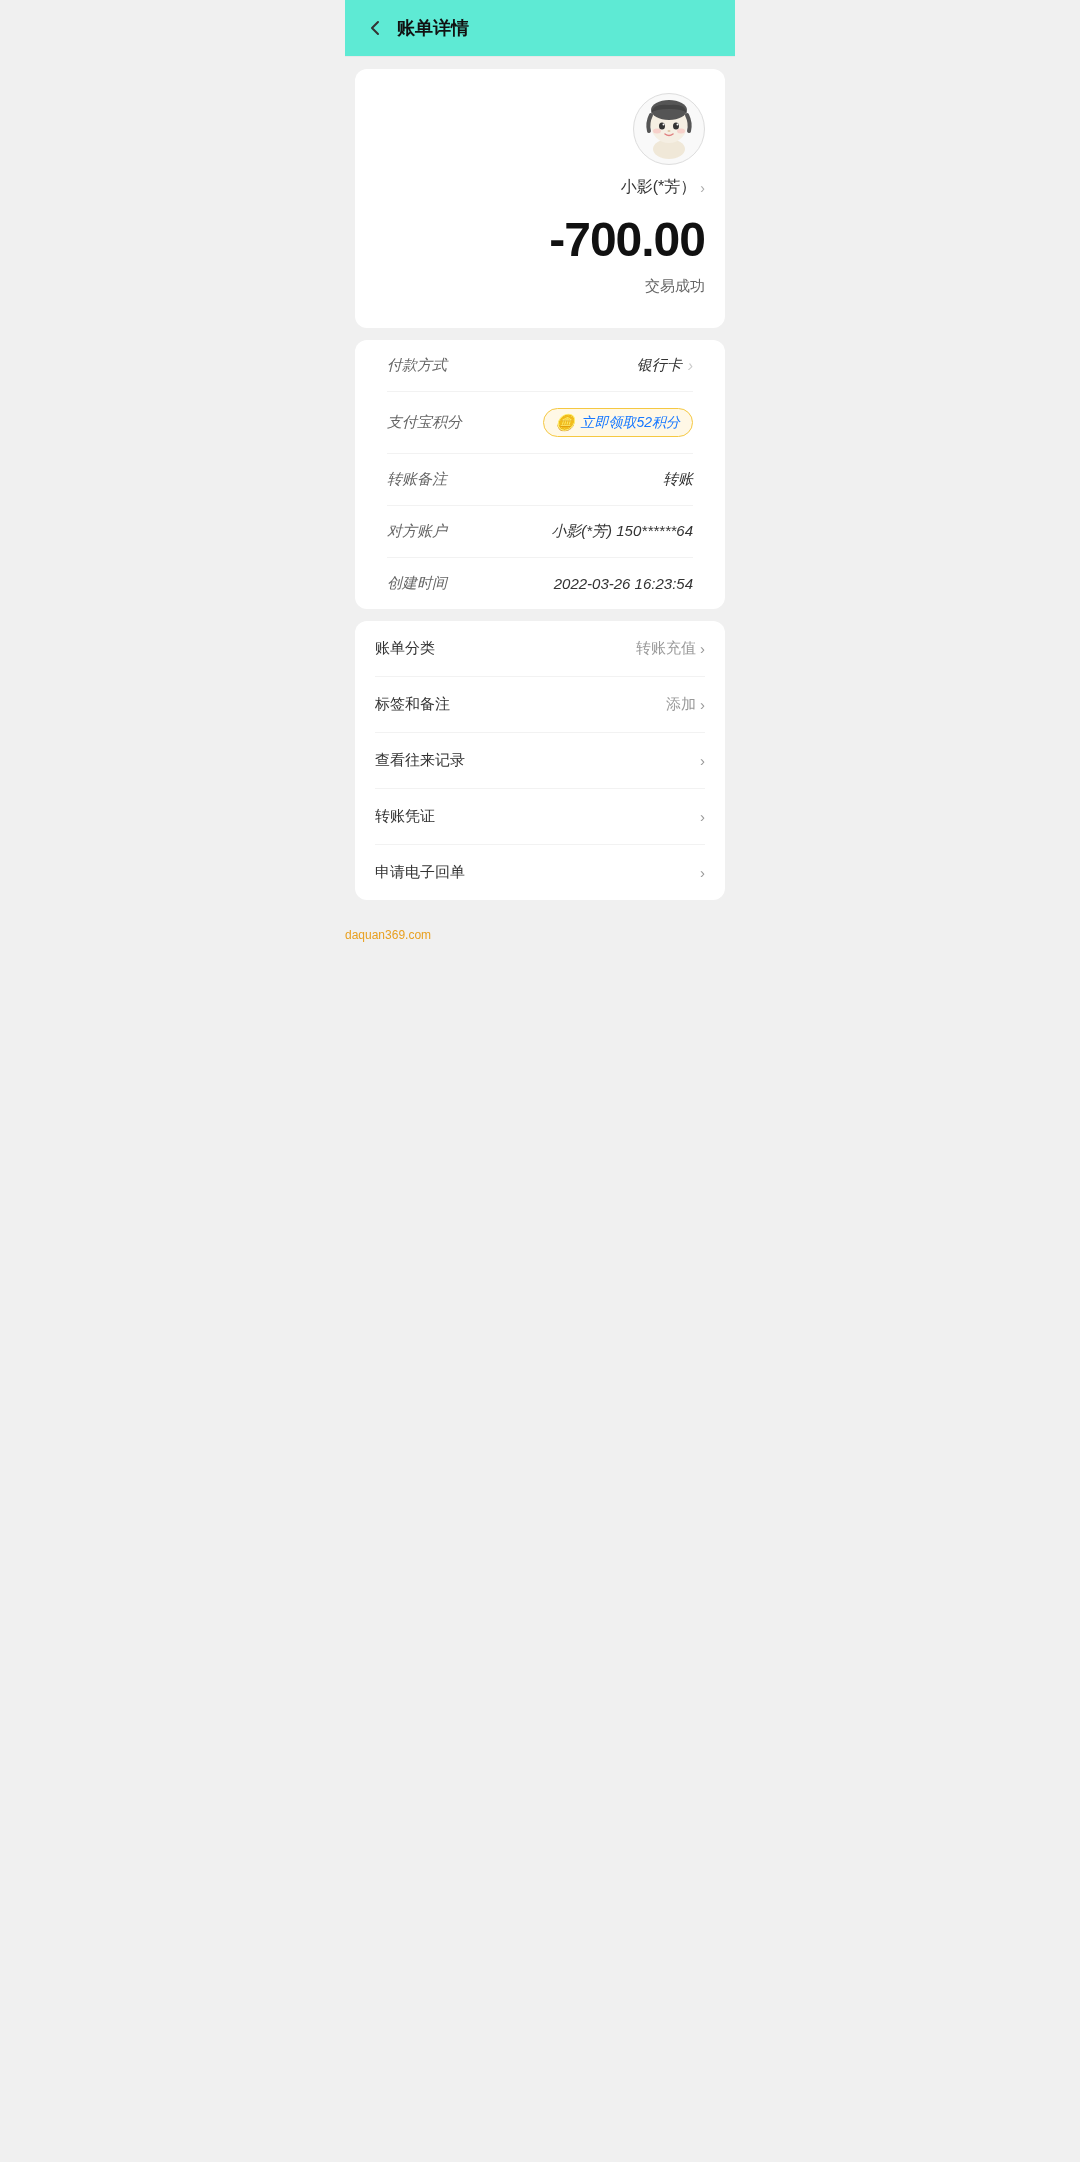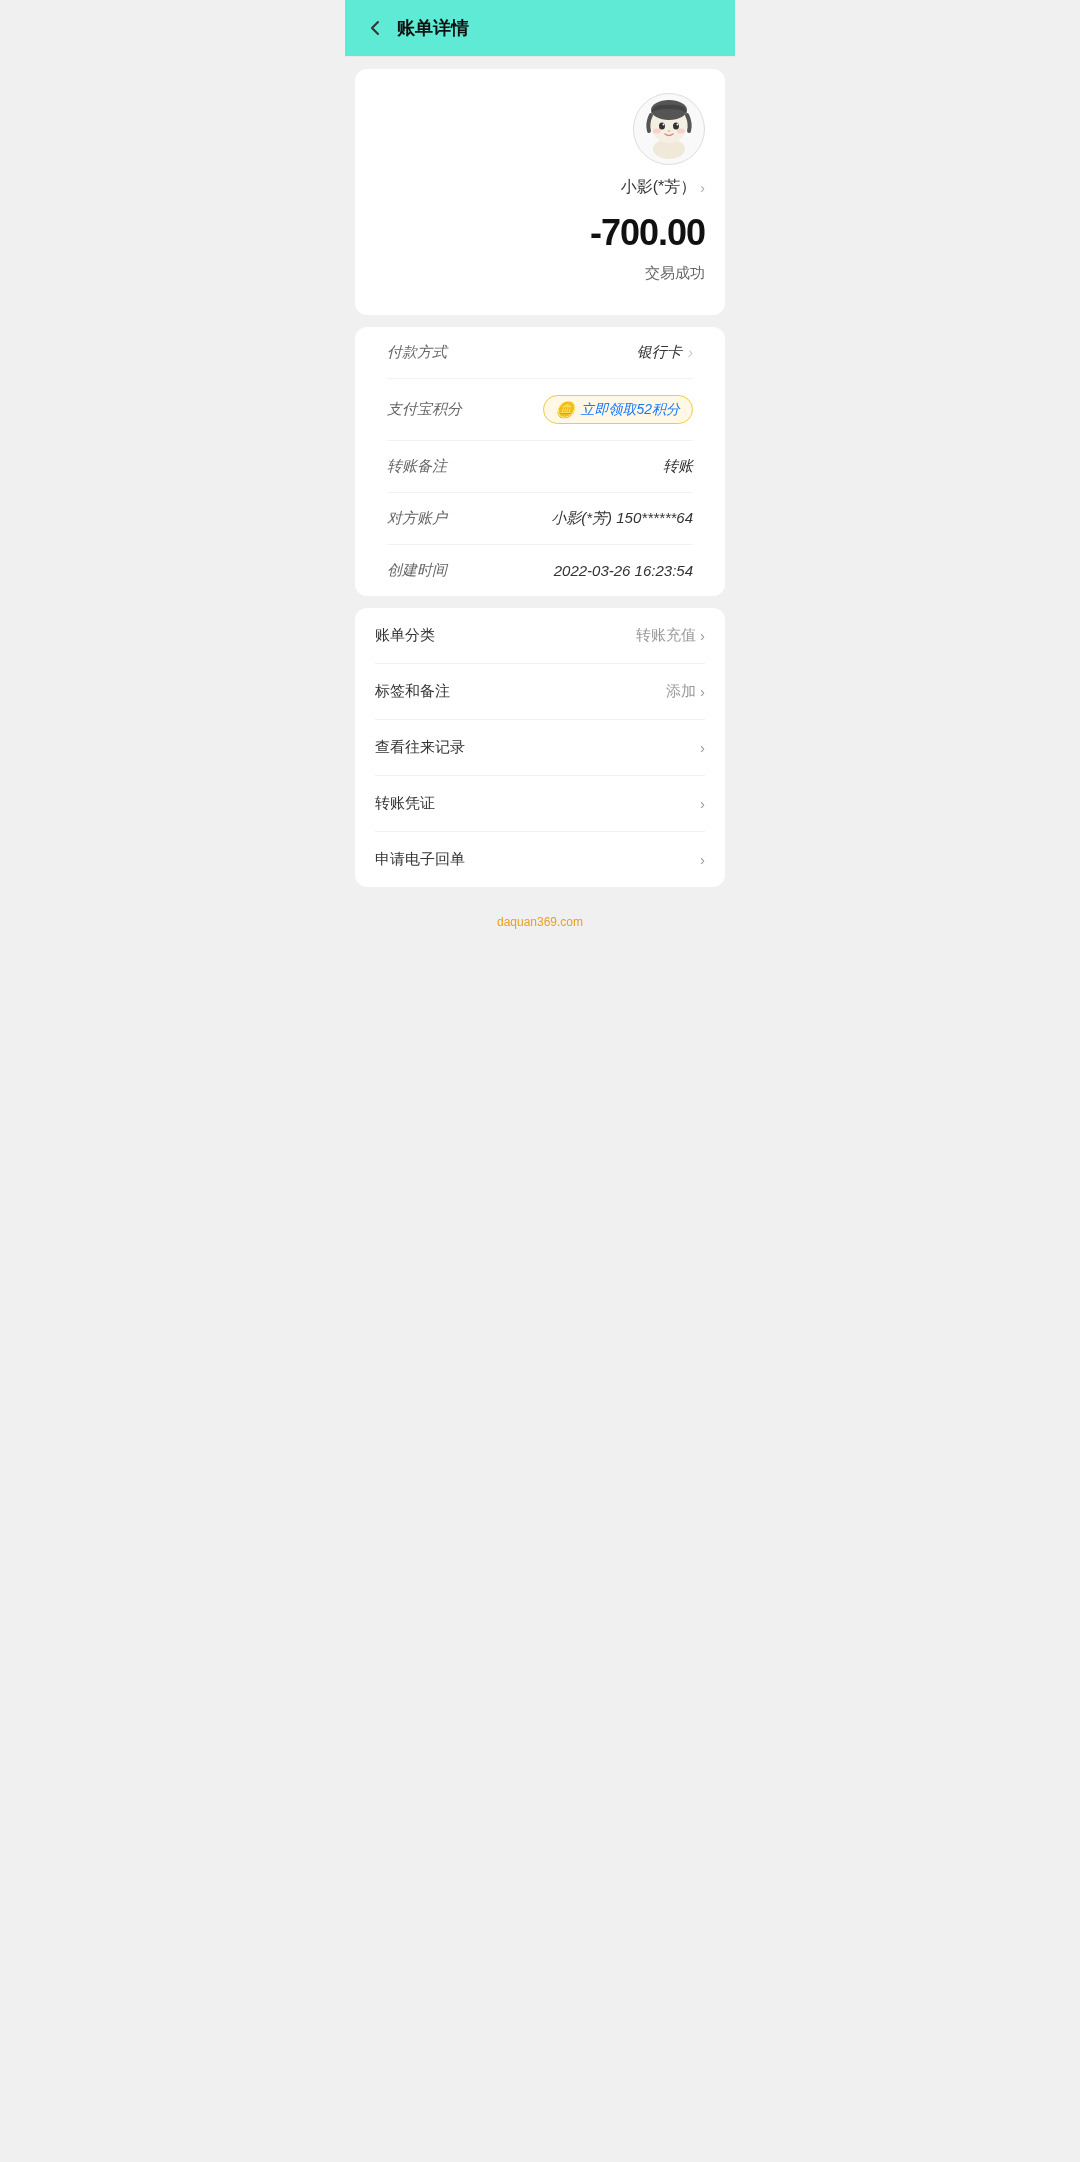--- a/index.html
+++ b/index.html
@@ -71,21 +71,21 @@
     }
     .user-name {
       font-size: 16px;
       color: #333;
     }
     .chevron-right-small {
       color: #aaa;
       font-size: 14px;
     }
     .amount {
-      font-size: 36px;
+      font-size: 48px;
       font-weight: 700;
       color: #111;
       margin-top: 14px;
       letter-spacing: -1px;
     }
     .status-text {
       font-size: 15px;
       color: #666;
       margin-top: 10px;
     }
@@ -186,21 +186,21 @@
     .action-value {
       font-size: 15px;
       color: #999;
       display: flex;
       align-items: center;
       gap: 4px;
     }
 
     
     .watermark {
-      text-align: center;
+      text-align: left;
       padding: 16px 0 24px;
       font-size: 12px;
       color: #e8a020;
       font-weight: 500;
     }
   </style>
 </head>
 <body>
 
 <div class="header">

